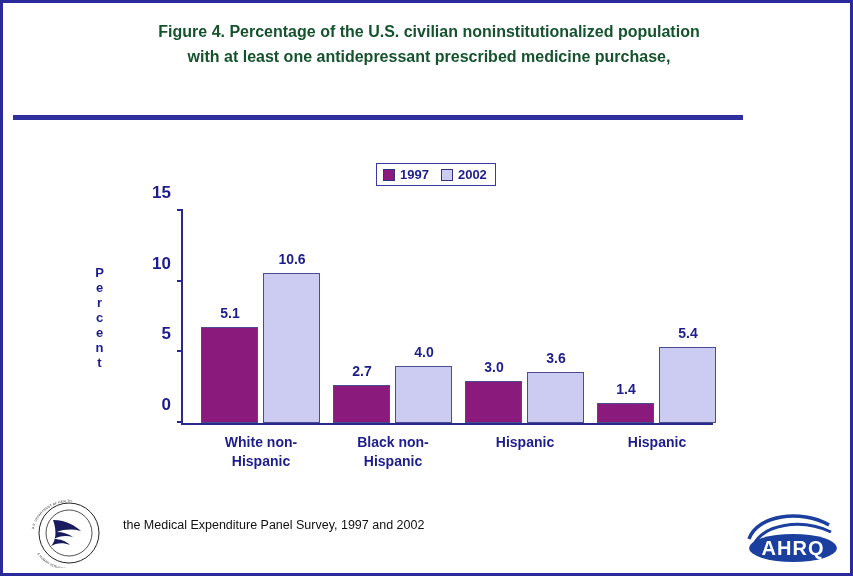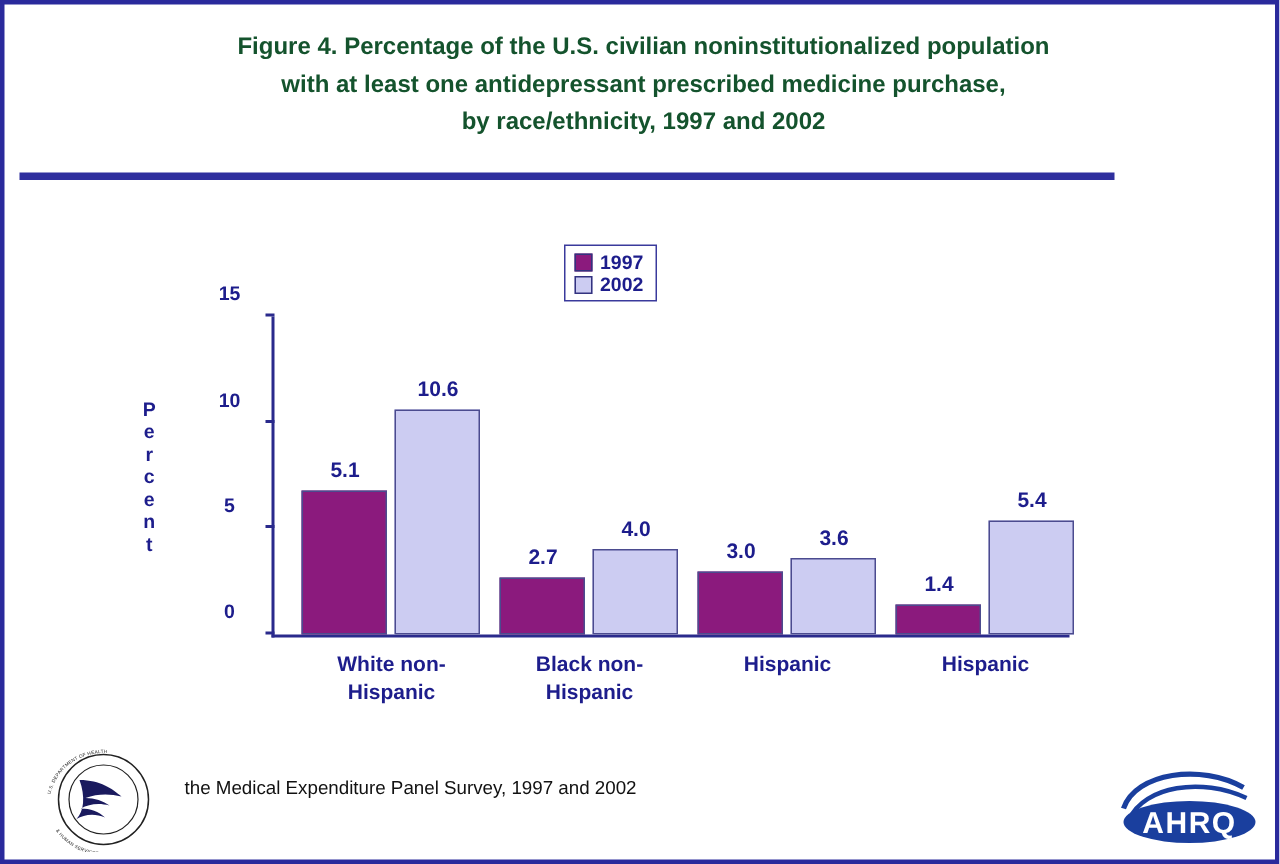--- a/index.html
+++ b/index.html
@@ -42,21 +42,21 @@
   
   #legend {
     position: absolute;
     left: 373px;
     top: 160px;
     border: 1px solid #3a3a9c;
     background: #ffffff;
     padding: 3px 8px 3px 6px;
     display: flex;
     align-items: center;
-    flex-direction: column;
+    gap: 12px;
   }
   .legend-item {
     display: flex;
     align-items: center;
     gap: 5px;
     font-size: 13px;
     font-weight: bold;
     color: #1d1d8c;
   }
   .swatch {
@@ -73,22 +73,22 @@
     width: 530px;
     height: 212px;
     border-left: 2px solid #2a2a8c;
     border-bottom: 2px solid #2a2a8c;
     box-sizing: content-box;
   }
   .ytick-label {
     position: absolute;
     right: 0;
     width: 34px;
-    text-align: center;
-    font-size: 13px;
+    text-align: right;
+    font-size: 17px;
     font-weight: bold;
     color: #1d1d8c;
     transform: translateY(-8px);
   }
   .ytick-mark {
     position: absolute;
     left: -6px;
     width: 6px;
     height: 2px;
     background: #2a2a8c;
@@ -166,21 +166,20 @@
   }
 </style>
 </head>
 <body>
 
 <div id="page">
 
   <div id="title-block">
     <div>Figure 4. Percentage of the U.S. civilian noninstitutionalized population</div>
     <div>with at least one antidepressant prescribed medicine purchase,</div>
-    <div>by race/ethnicity, 1997 and 2002</div>
   </div>
 
   <div id="title-rule"></div>
 
   <div id="legend">
     <div class="legend-item">
       <span class="swatch" id="sw1" style="background: rgb(139, 26, 125);"></span>
       <span>1997</span>
     </div>
     <div class="legend-item">

